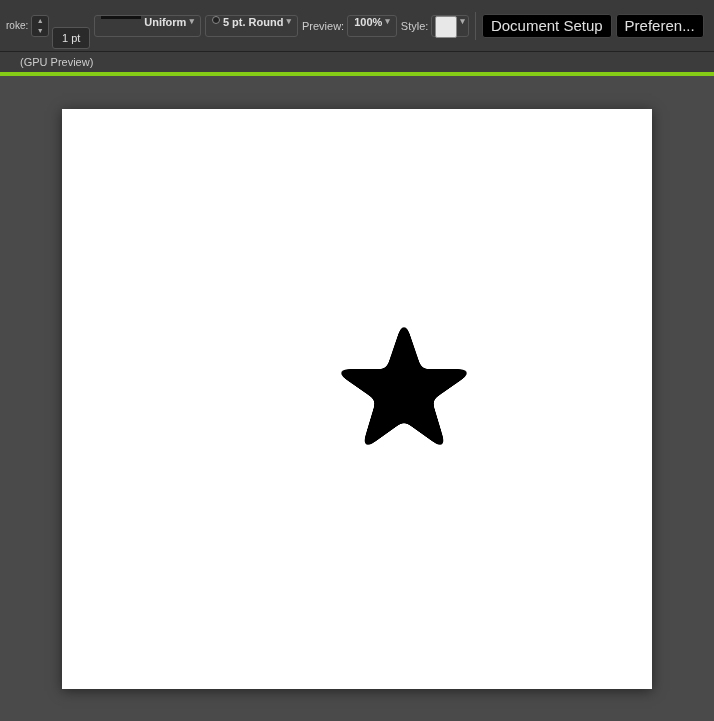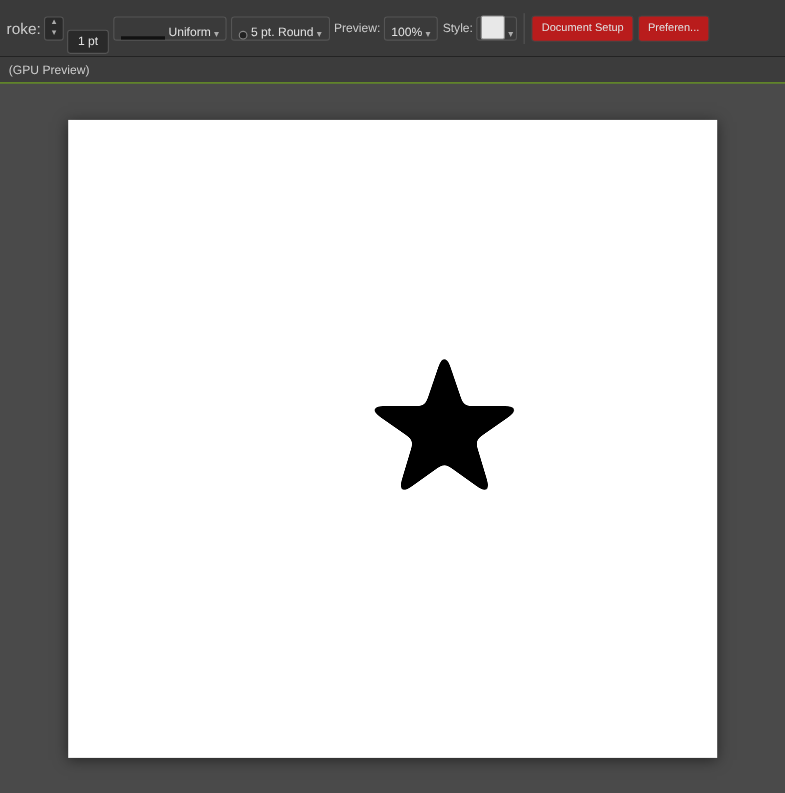--- a/index.html
+++ b/index.html
@@ -26,21 +26,21 @@
     }
 
     .toolbar-group {
       display: flex;
       align-items: center;
       gap: 3px;
     }
 
     .toolbar-label {
       color: #ccc;
-      font-size: 14px;
+      font-size: 10px;
       white-space: nowrap;
     }
 
     .toolbar-spinner {
       display: flex;
       flex-direction: column;
       border: 1px solid #555;
       border-radius: 3px;
       background: #2a2a2a;
       height: 22px;
@@ -104,23 +104,24 @@
     .dropdown-btn {
       background: #3a3a3a;
       border: 1px solid #555;
       border-radius: 3px;
       color: #e0e0e0;
       font-size: 11px;
       height: 22px;
       padding: 0 6px;
       cursor: pointer;
       display: flex;
-      align-items: flex-end;
+      align-items: flex-start;
       gap: 3px;
       white-space: nowrap;
+      font-weight: bold;
     }
 
     .dot-indicator {
       width: 8px;
       height: 8px;
       background: #222;
       border-radius: 50%;
       border: 1px solid #888;
       display: inline-block;
     }
@@ -133,46 +134,46 @@
     .style-box {
       width: 22px;
       height: 22px;
       background: #e8e8e8;
       border: 1px solid #888;
       border-radius: 2px;
       display: inline-block;
     }
 
     .toolbar-btn {
-      background: #b91c1c;
+      background: #000000;
       border: 1px solid #444;
       border-radius: 3px;
       color: #e0e0e0;
-      font-size: 10px;
+      font-size: 15px;
       height: 24px;
       padding: 0 8px;
       cursor: pointer;
       white-space: nowrap;
     }
 
     .divider {
       width: 1px;
       height: 28px;
       background: #555;
       margin: 0 2px;
     }
 
     
     .sub-toolbar {
       background: #3c3c3c;
-      border-bottom: 1px solid #84cc16;
+      border-bottom: 4px solid #84cc16;
       height: 24px;
       display: flex;
       align-items: center;
-      padding: 0 8px;
+      padding: 0 20px;
     }
 
     .sub-toolbar-label {
       color: #ccc;
       font-size: 11px;
     }
 
     
     .canvas-area {
       background: #4a4a4a;

